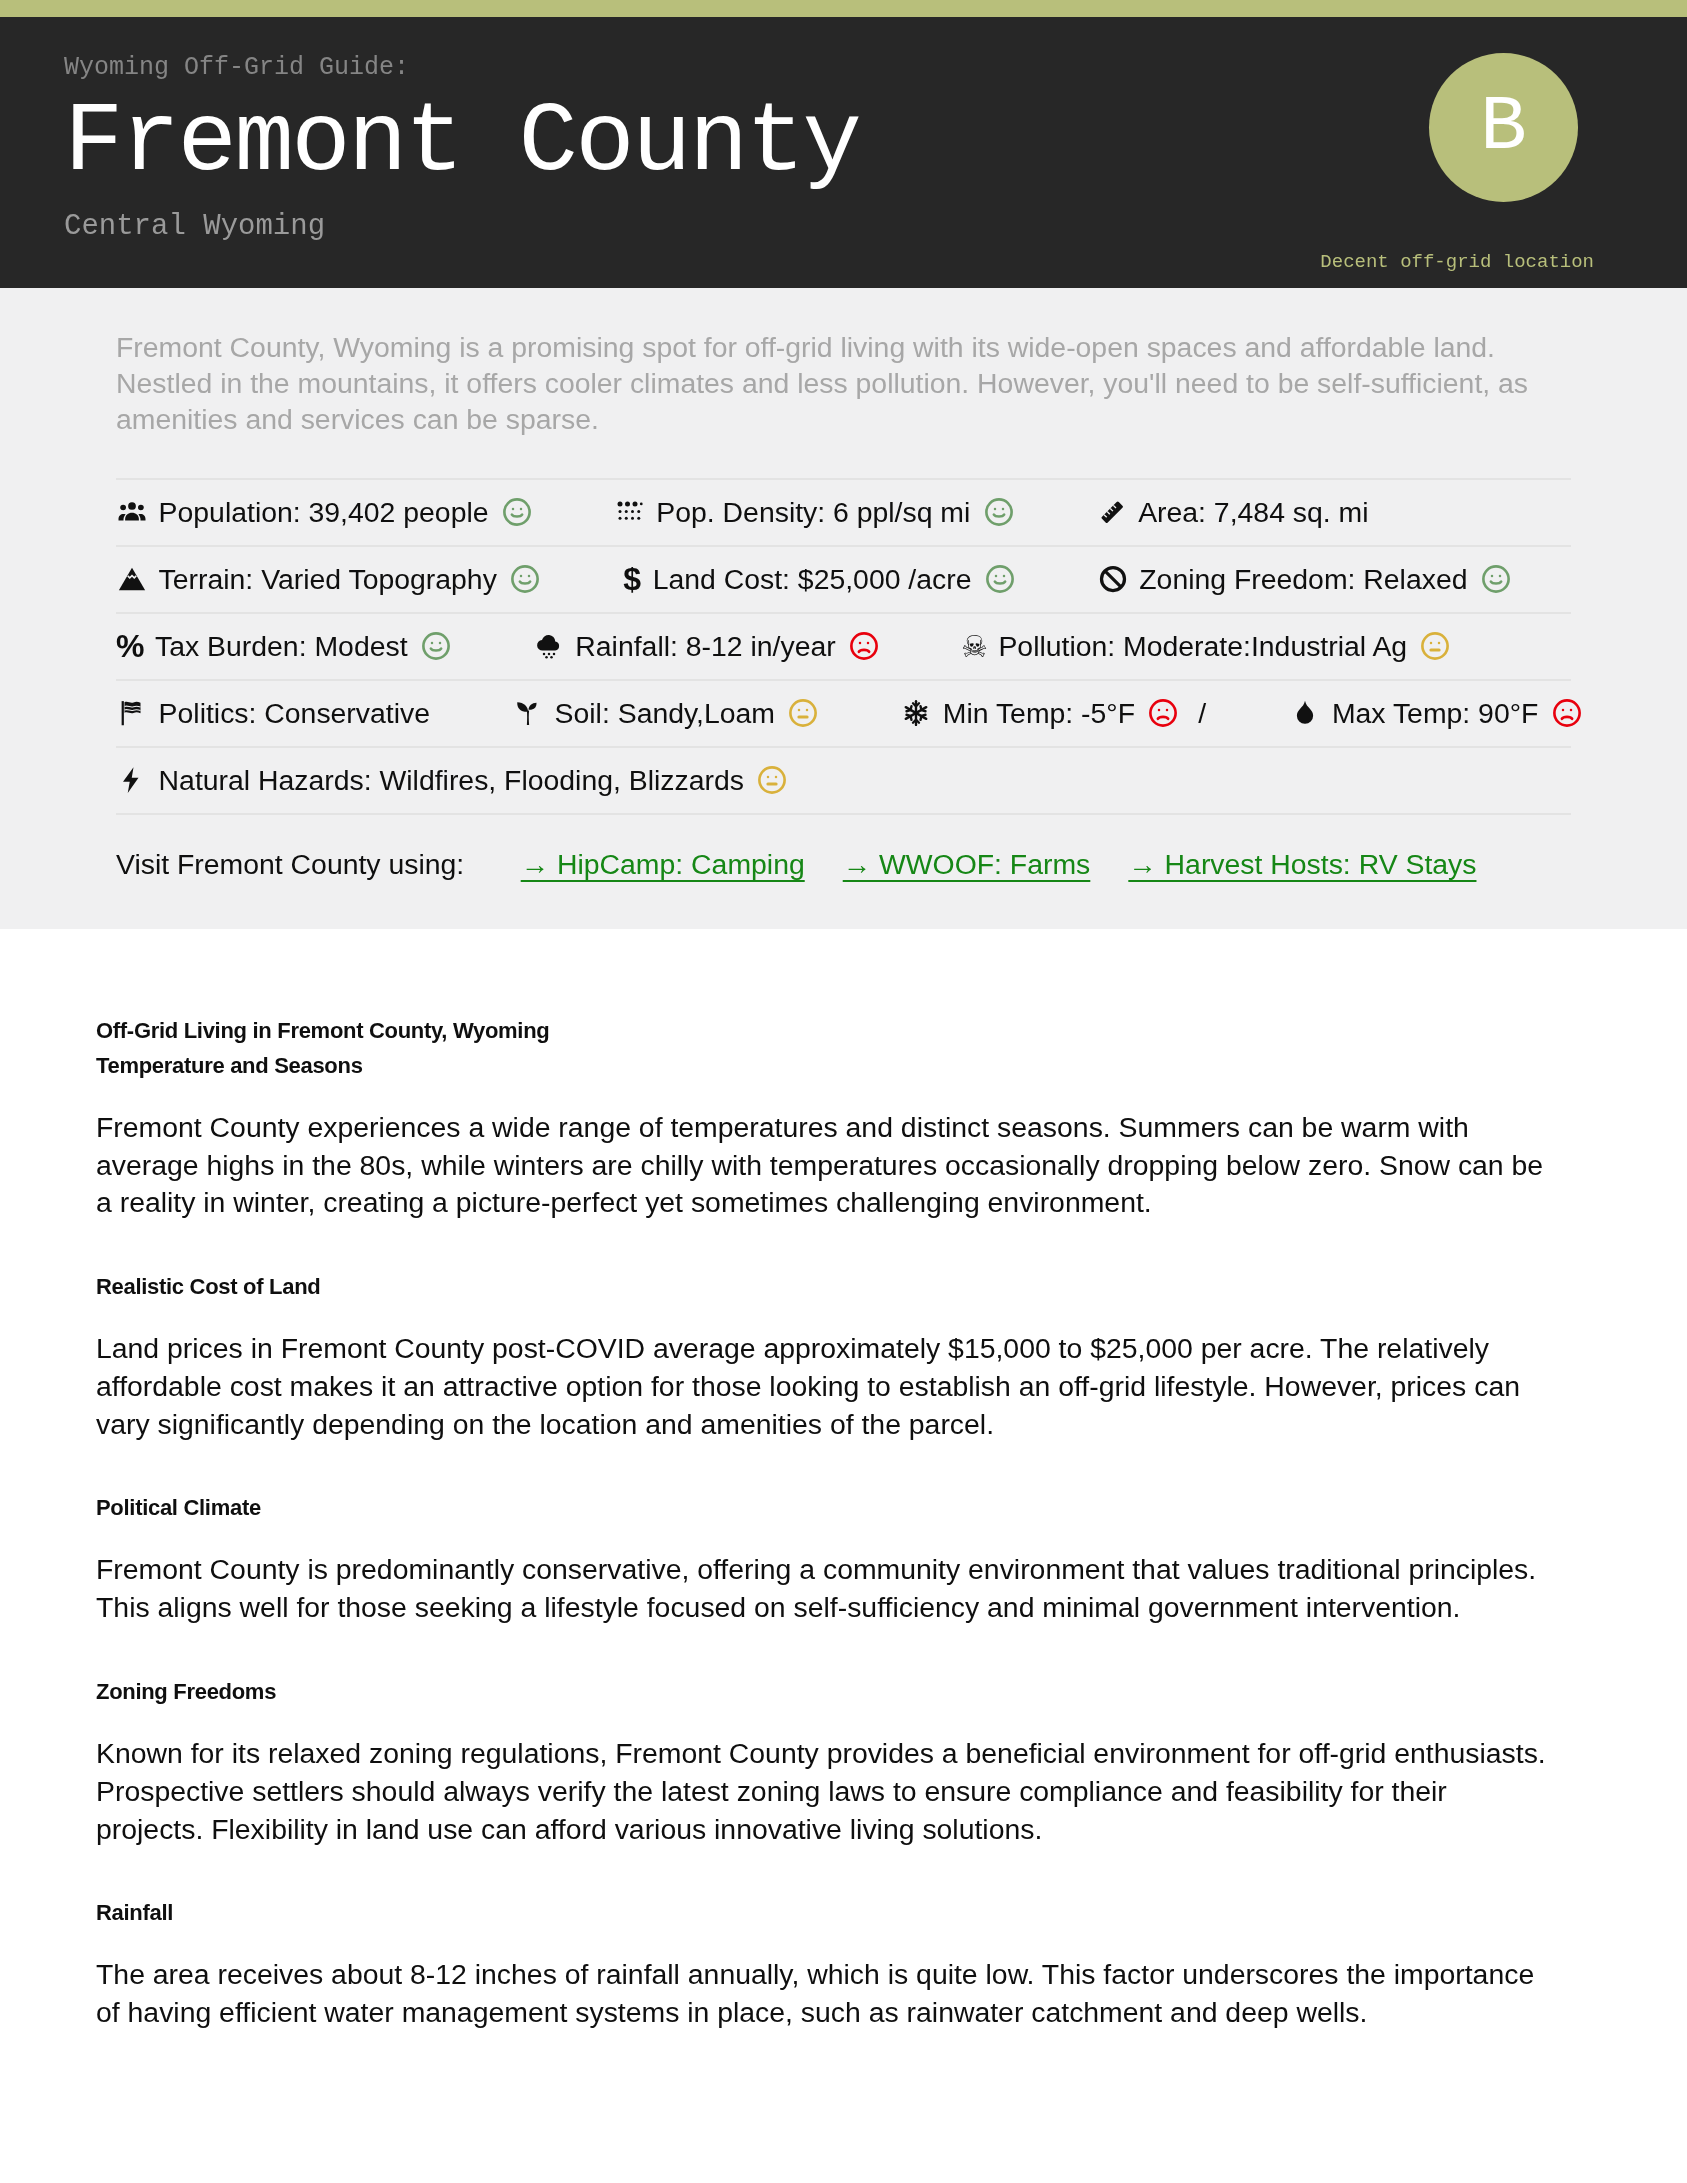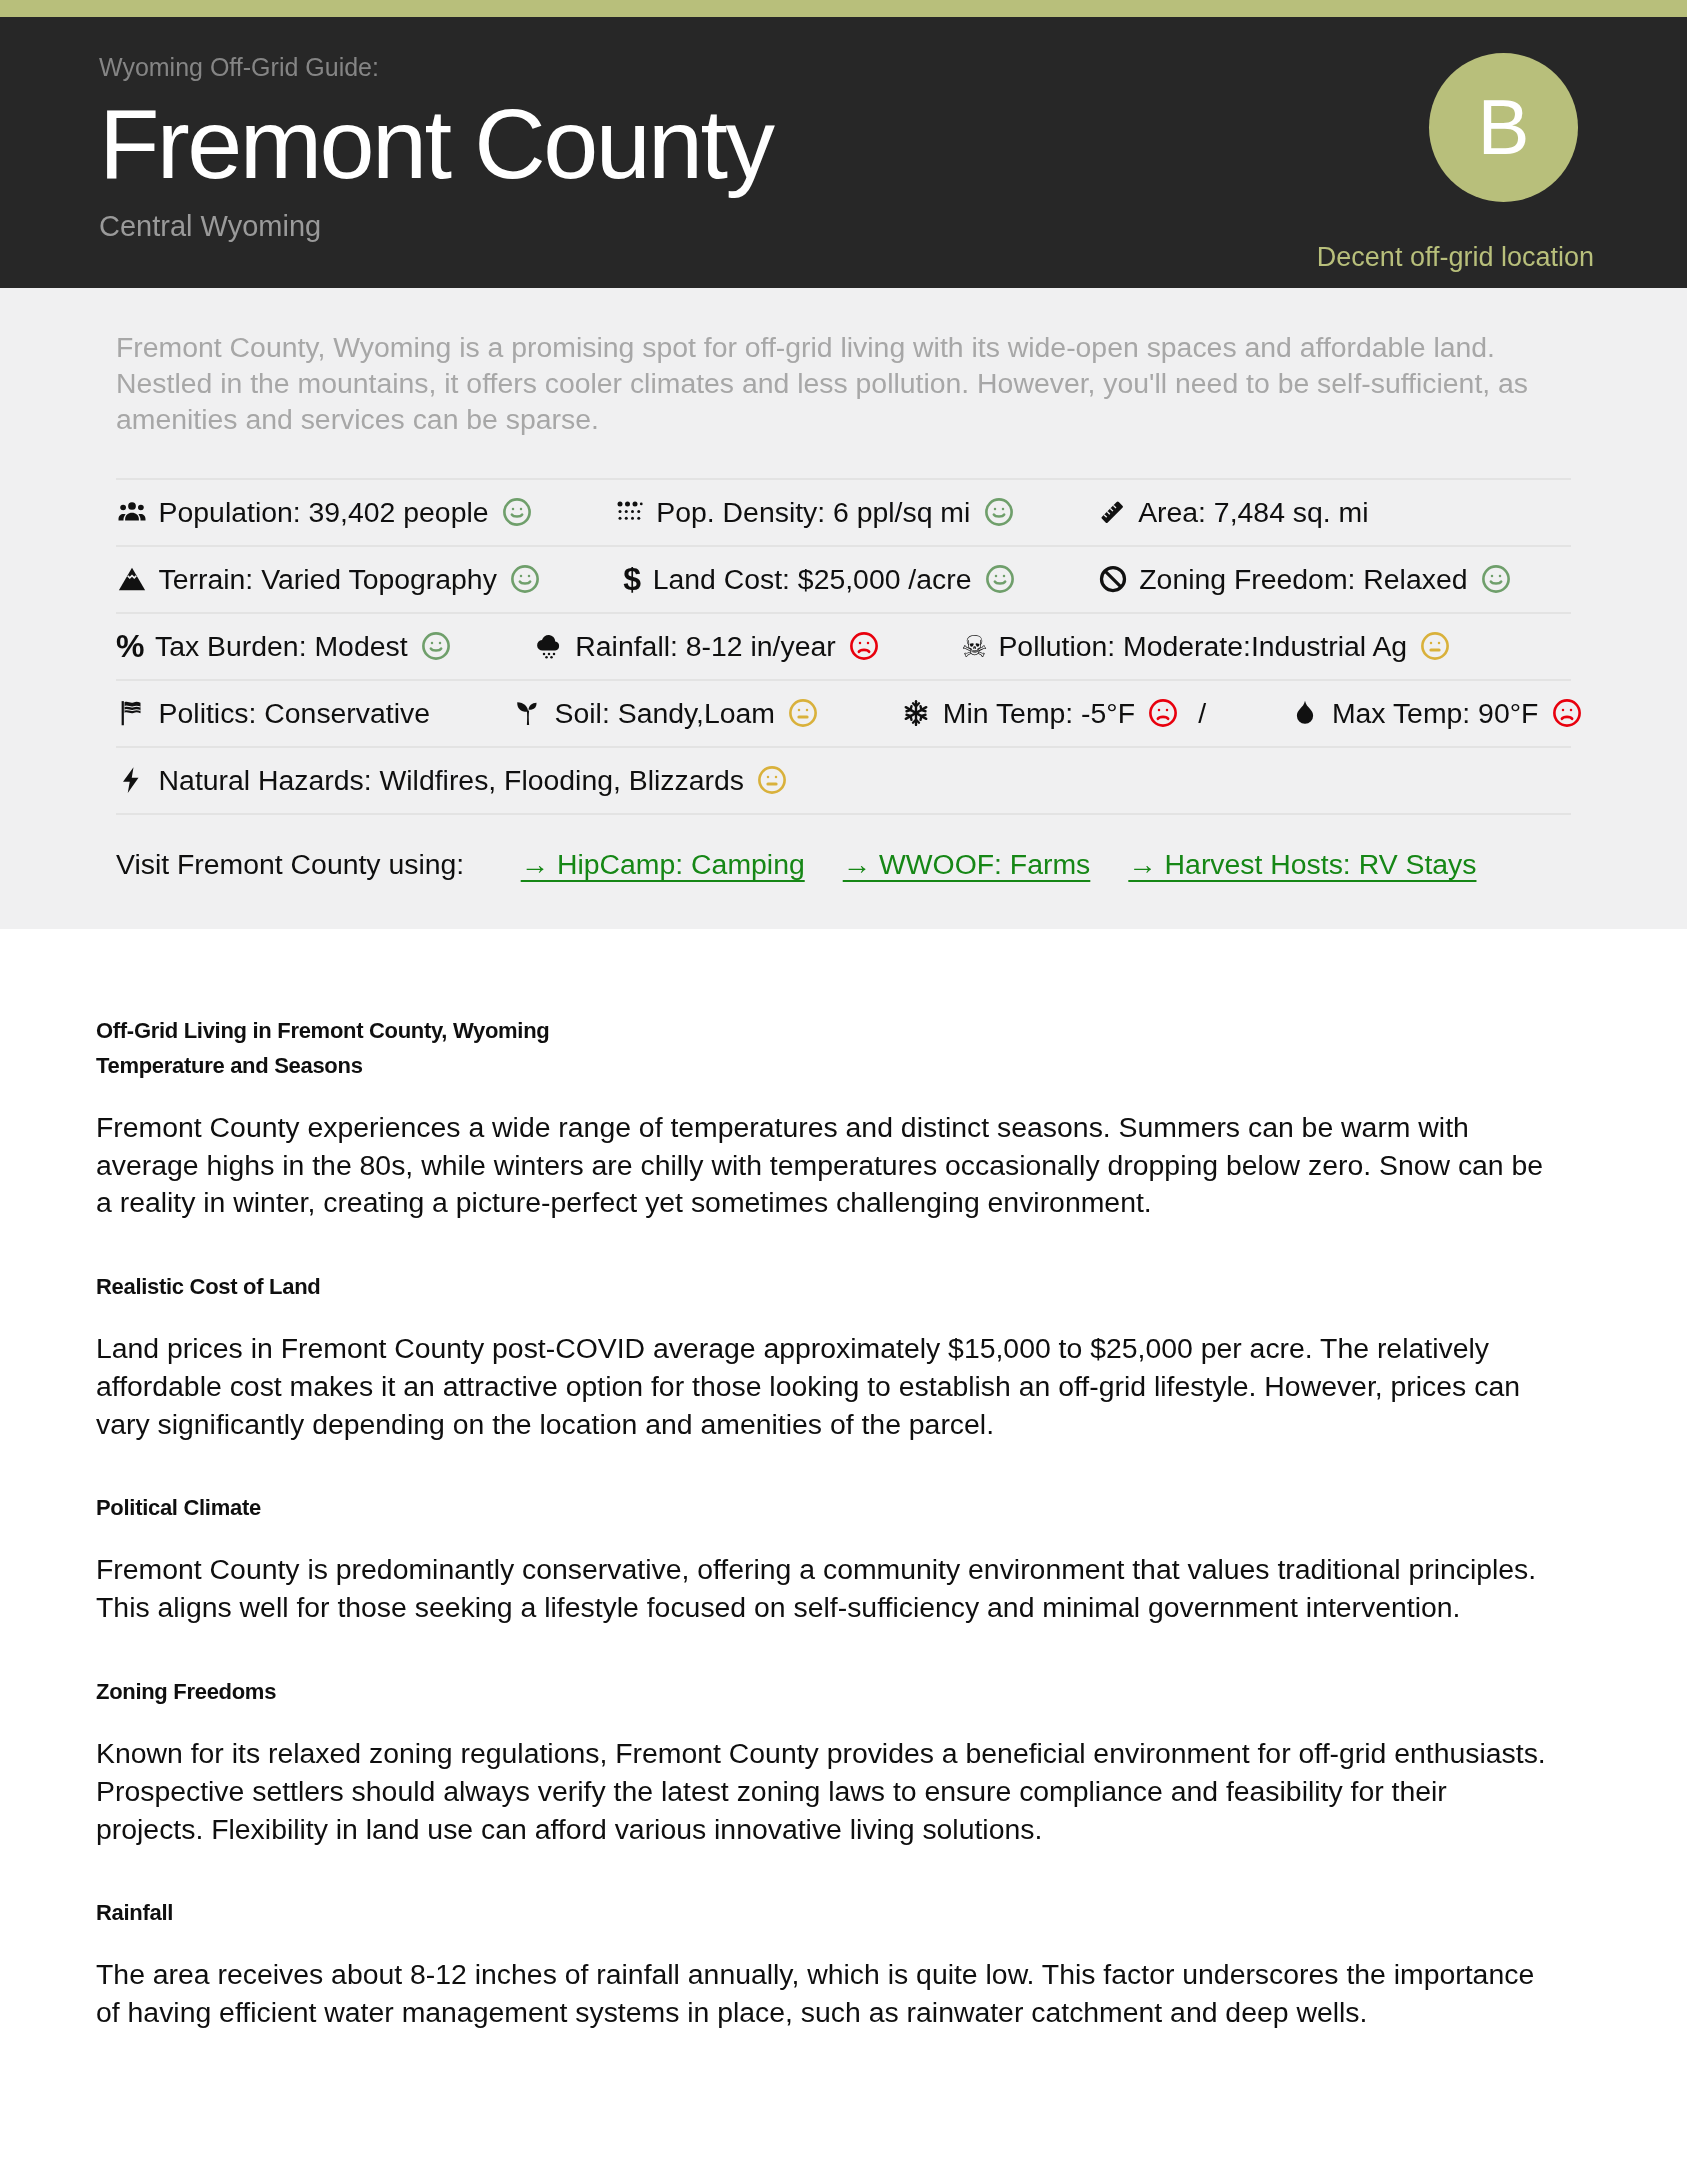--- a/index.html
+++ b/index.html
@@ -3,28 +3,28 @@
 <meta charset="utf-8">
 <style>
   html,body{margin:0;padding:0;}
   body{
     width:1687px;height:2183px;background:#ffffff;
     font-family:"Liberation Sans","DejaVu Sans",sans-serif;color:#0f0f0f;
     position:relative;overflow:hidden;
   }
   .topbar{height:16.5px;background:#b8bf7b;}
   
-  header{background:#272727;height:271px;box-sizing:border-box;padding:36px 99px 0;position:relative;}
+  header{background:#272727;height:271px;box-sizing:border-box;padding:36px 64px 0;position:relative;font-family:Liberation Mono, monospace;}
   .kicker{font-size:25px;color:#858585;margin:0 0 12px;}
   h1.title{font-size:99px;line-height:1.0;font-weight:400;letter-spacing:-2.6px;color:#ffffff;margin:0 0 17px;}
   .subtitle{font-size:29px;color:#9a9a9a;}
   .grade-badge{position:absolute;top:36px;right:109px;width:149px;height:149px;border-radius:50%;
     background:#b8bf7b;display:flex;align-items:center;justify-content:center;}
   .grade-badge .letter{font-size:78px;color:#ffffff;font-weight:400;}
-  .grade-caption{position:absolute;right:93px;bottom:14.6px;font-size:27px;color:#b8bf7b;}
+  .grade-caption{position:absolute;right:93px;bottom:14.6px;font-size:19px;color:#b8bf7b;}
   
   .panel{background:#f0f0f1;padding:41px 116px 48px;}
   .intro{font-size:28.4px;line-height:1.28;color:#a7a7a7;margin:0 0 40px;max-width:1462px;}
   .stats{border-top:2px solid #e3e3e3;}
   .stat-row{display:flex;align-items:center;gap:82px;height:65px;border-bottom:2px solid #e3e3e3;font-size:28.4px;}
   .stat-item{display:flex;align-items:center;gap:10.6px;white-space:nowrap;}
   .ic{display:inline-flex;align-items:center;justify-content:center;width:32px;height:32px;}
   .ic svg{width:30px;height:30px;display:block;}
   .ic.ch{font-size:32px;font-weight:700;width:auto;min-width:20px;}
   .ic.dejavu{font-family:"DejaVu Sans",sans-serif;font-weight:400;font-size:30px;}

